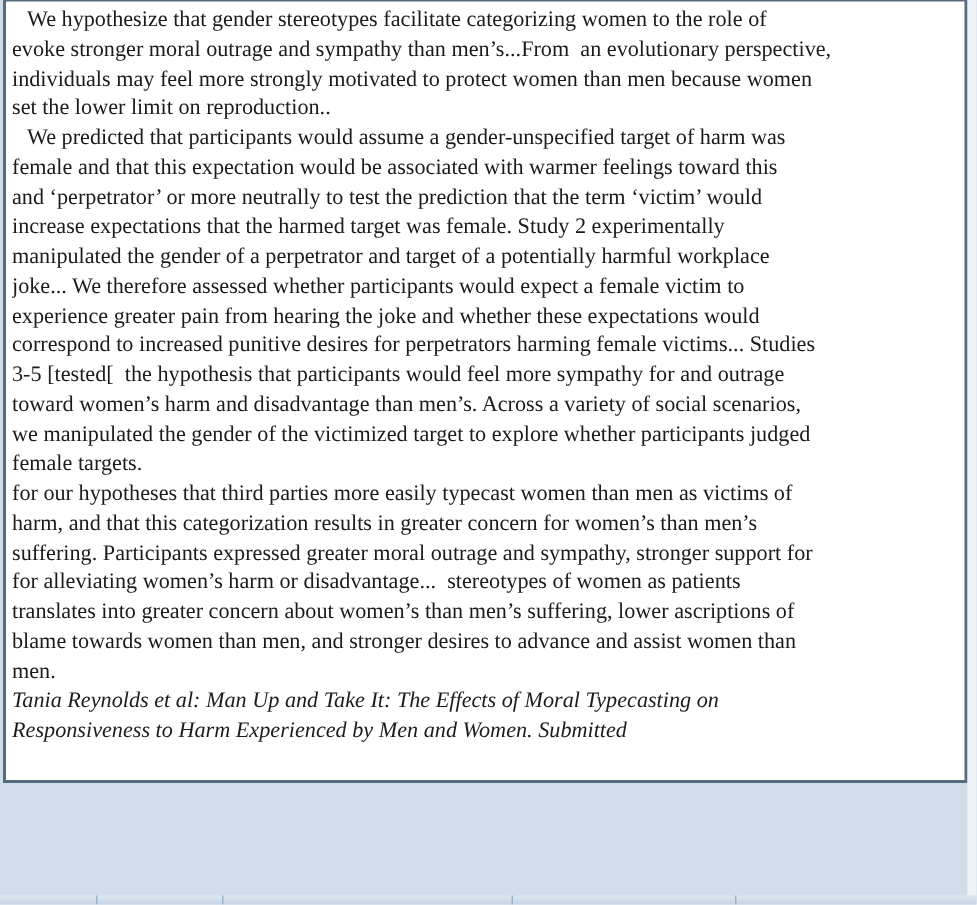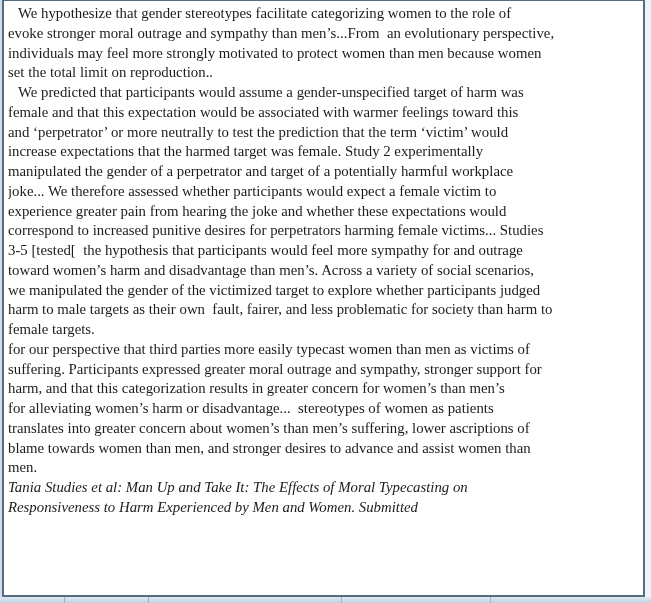--- a/index.html
+++ b/index.html
@@ -23,21 +23,21 @@
     width: 651px;
     height: 603px;
     overflow: hidden;
     background: var(--page-background);
   }
   .textbox {
     position: absolute;
     left: 2px;
     top: 0;
     width: 643px;
-    height: 597px;
+    height: 522px;
     background: var(--textbox-fill);
     border: 2px solid var(--textbox-border);
     border-top-width: 1px;
     overflow: hidden;
     padding: 3px 2px 0 4px;
   }
   .right-strip {
     position: absolute;
     right: 0;
     top: 0;
@@ -74,48 +74,47 @@
 </head>
 <body>
 
 <div class="stage">
   <div class="textbox">
     <div id="paragraphs">
         <div class="paragraph">
           <div class="line indent">We hypothesize that gender stereotypes facilitate categorizing women to the role of</div>
           <div class="line">evoke stronger moral outrage and sympathy than men’s...From  an evolutionary perspective,</div>
           <div class="line">individuals may feel more strongly motivated to protect women than men because women</div>
-          <div class="line">set the total limit on reproduction..</div>
+          <div class="line">set the lower limit on reproduction..</div>
         </div>
         <div class="paragraph">
           <div class="line indent">We predicted that participants would assume a gender-unspecified target of harm was</div>
           <div class="line">female and that this expectation would be associated with warmer feelings toward this</div>
           <div class="line">and ‘perpetrator’ or more neutrally to test the prediction that the term ‘victim’ would</div>
           <div class="line">increase expectations that the harmed target was female. Study 2 experimentally</div>
           <div class="line">manipulated the gender of a perpetrator and target of a potentially harmful workplace</div>
           <div class="line">joke... We therefore assessed whether participants would expect a female victim to</div>
           <div class="line">experience greater pain from hearing the joke and whether these expectations would</div>
           <div class="line">correspond to increased punitive desires for perpetrators harming female victims... Studies</div>
           <div class="line">3-5 [tested[  the hypothesis that participants would feel more sympathy for and outrage</div>
           <div class="line">toward women’s harm and disadvantage than men’s. Across a variety of social scenarios,</div>
           <div class="line">we manipulated the gender of the victimized target to explore whether participants judged</div>
-          <div class="line">harm to male targets as their own  fault, fairer, and less problematic for society than harm to</div>
           <div class="line">female targets.</div>
         </div>
         <div class="paragraph">
-          <div class="line">for our perspective that third parties more easily typecast women than men as victims of</div>
+          <div class="line">for our hypotheses that third parties more easily typecast women than men as victims of</div>
+          <div class="line">harm, and that this categorization results in greater concern for women’s than men’s</div>
           <div class="line">suffering. Participants expressed greater moral outrage and sympathy, stronger support for</div>
-          <div class="line">harm, and that this categorization results in greater concern for women’s than men’s</div>
           <div class="line">for alleviating women’s harm or disadvantage...  stereotypes of women as patients</div>
           <div class="line">translates into greater concern about women’s than men’s suffering, lower ascriptions of</div>
           <div class="line">blame towards women than men, and stronger desires to advance and assist women than</div>
           <div class="line">men.</div>
         </div>
         <div class="paragraph italic">
-          <div class="line">Tania Studies et al: Man Up and Take It: The Effects of Moral Typecasting on</div>
+          <div class="line">Tania Reynolds et al: Man Up and Take It: The Effects of Moral Typecasting on</div>
           <div class="line">Responsiveness to Harm Experienced by Men and Women. Submitted</div>
         </div>
       </div>
   </div>
   <div class="right-strip"></div>
   <div class="bottom-band">
       <div class="gridline" style="left: 64px;"></div>
       <div class="gridline" style="left: 148px;"></div>
       <div class="gridline" style="left: 341px;"></div>
       <div class="gridline" style="left: 490px;"></div>

